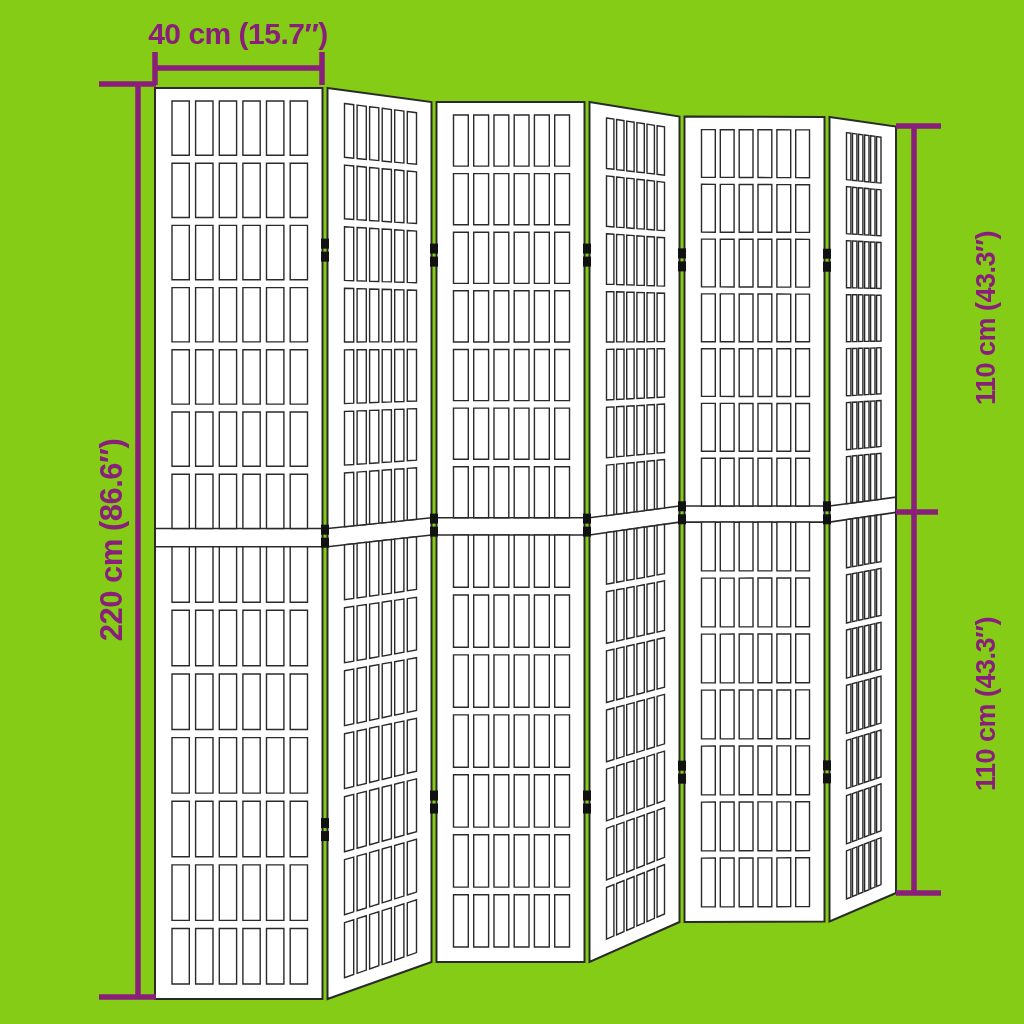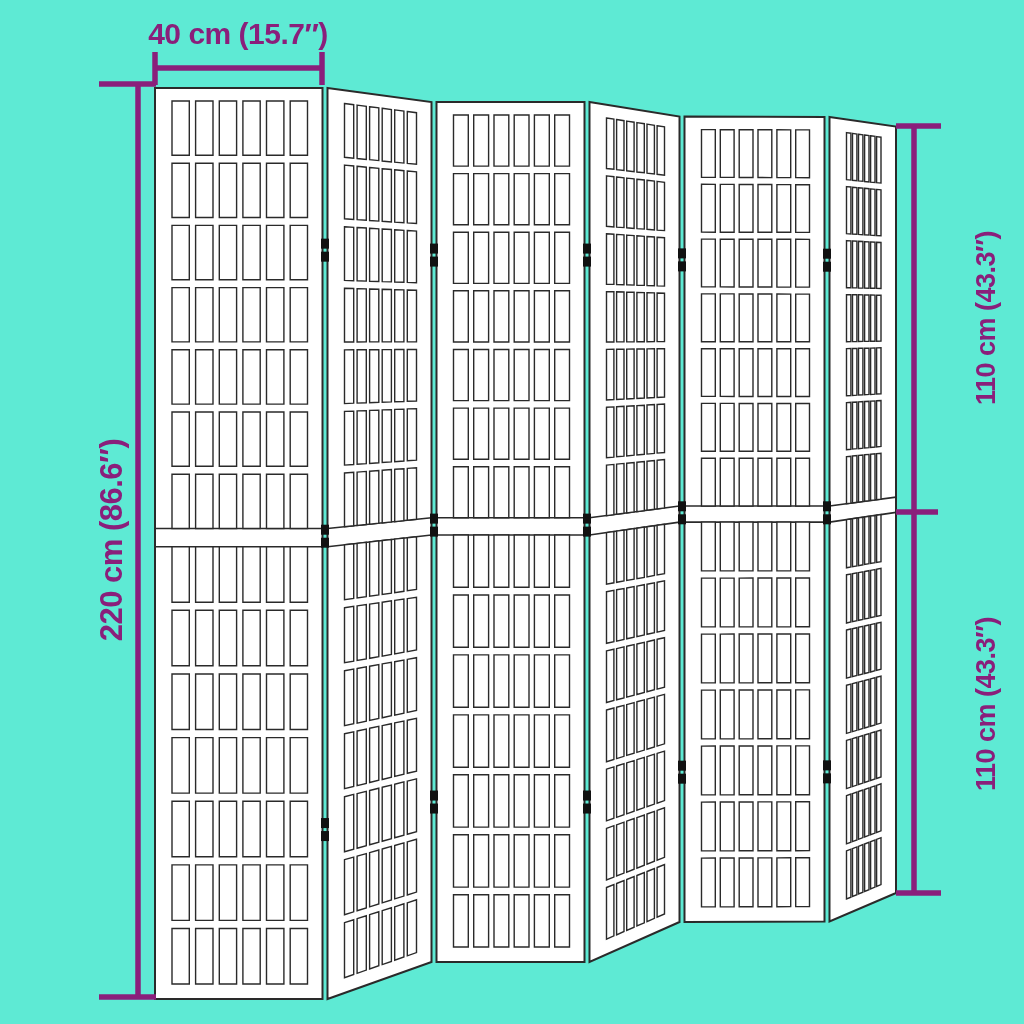--- a/index.html
+++ b/index.html
@@ -1,16 +1,16 @@
 <!DOCTYPE html>
 <html style="--accent: #8a1f7b; --line: #2a2a2a;"><head>
 <meta charset="utf-8">
 <style>
   html, body { margin: 0; padding: 0; background: #ffffff; }
-  .stage { width: 1024px; height: 1024px; position: relative; background: #5eead4; overflow: hidden; }
+  .stage { width: 1024px; height: 1024px; position: relative; background: #84cc16; overflow: hidden; }
   .dim { stroke: var(--accent, #8a1f7b); stroke-width: 5.5; stroke-linecap: butt; }
   .dim-label {
     fill: var(--accent, #8a1f7b);
     font-family: "Liberation Sans", sans-serif;
     font-weight: bold;
     letter-spacing: -0.5px;
   }
   .art-outline { fill: #ffffff; stroke: var(--line, #2a2a2a); stroke-width: 2; stroke-linejoin: miter; }
   .art-cell { fill: #ffffff; stroke: var(--line, #2a2a2a); stroke-width: 1.4; }
   .art-rail { fill: none; stroke: var(--line, #2a2a2a); stroke-width: 1.6; }

